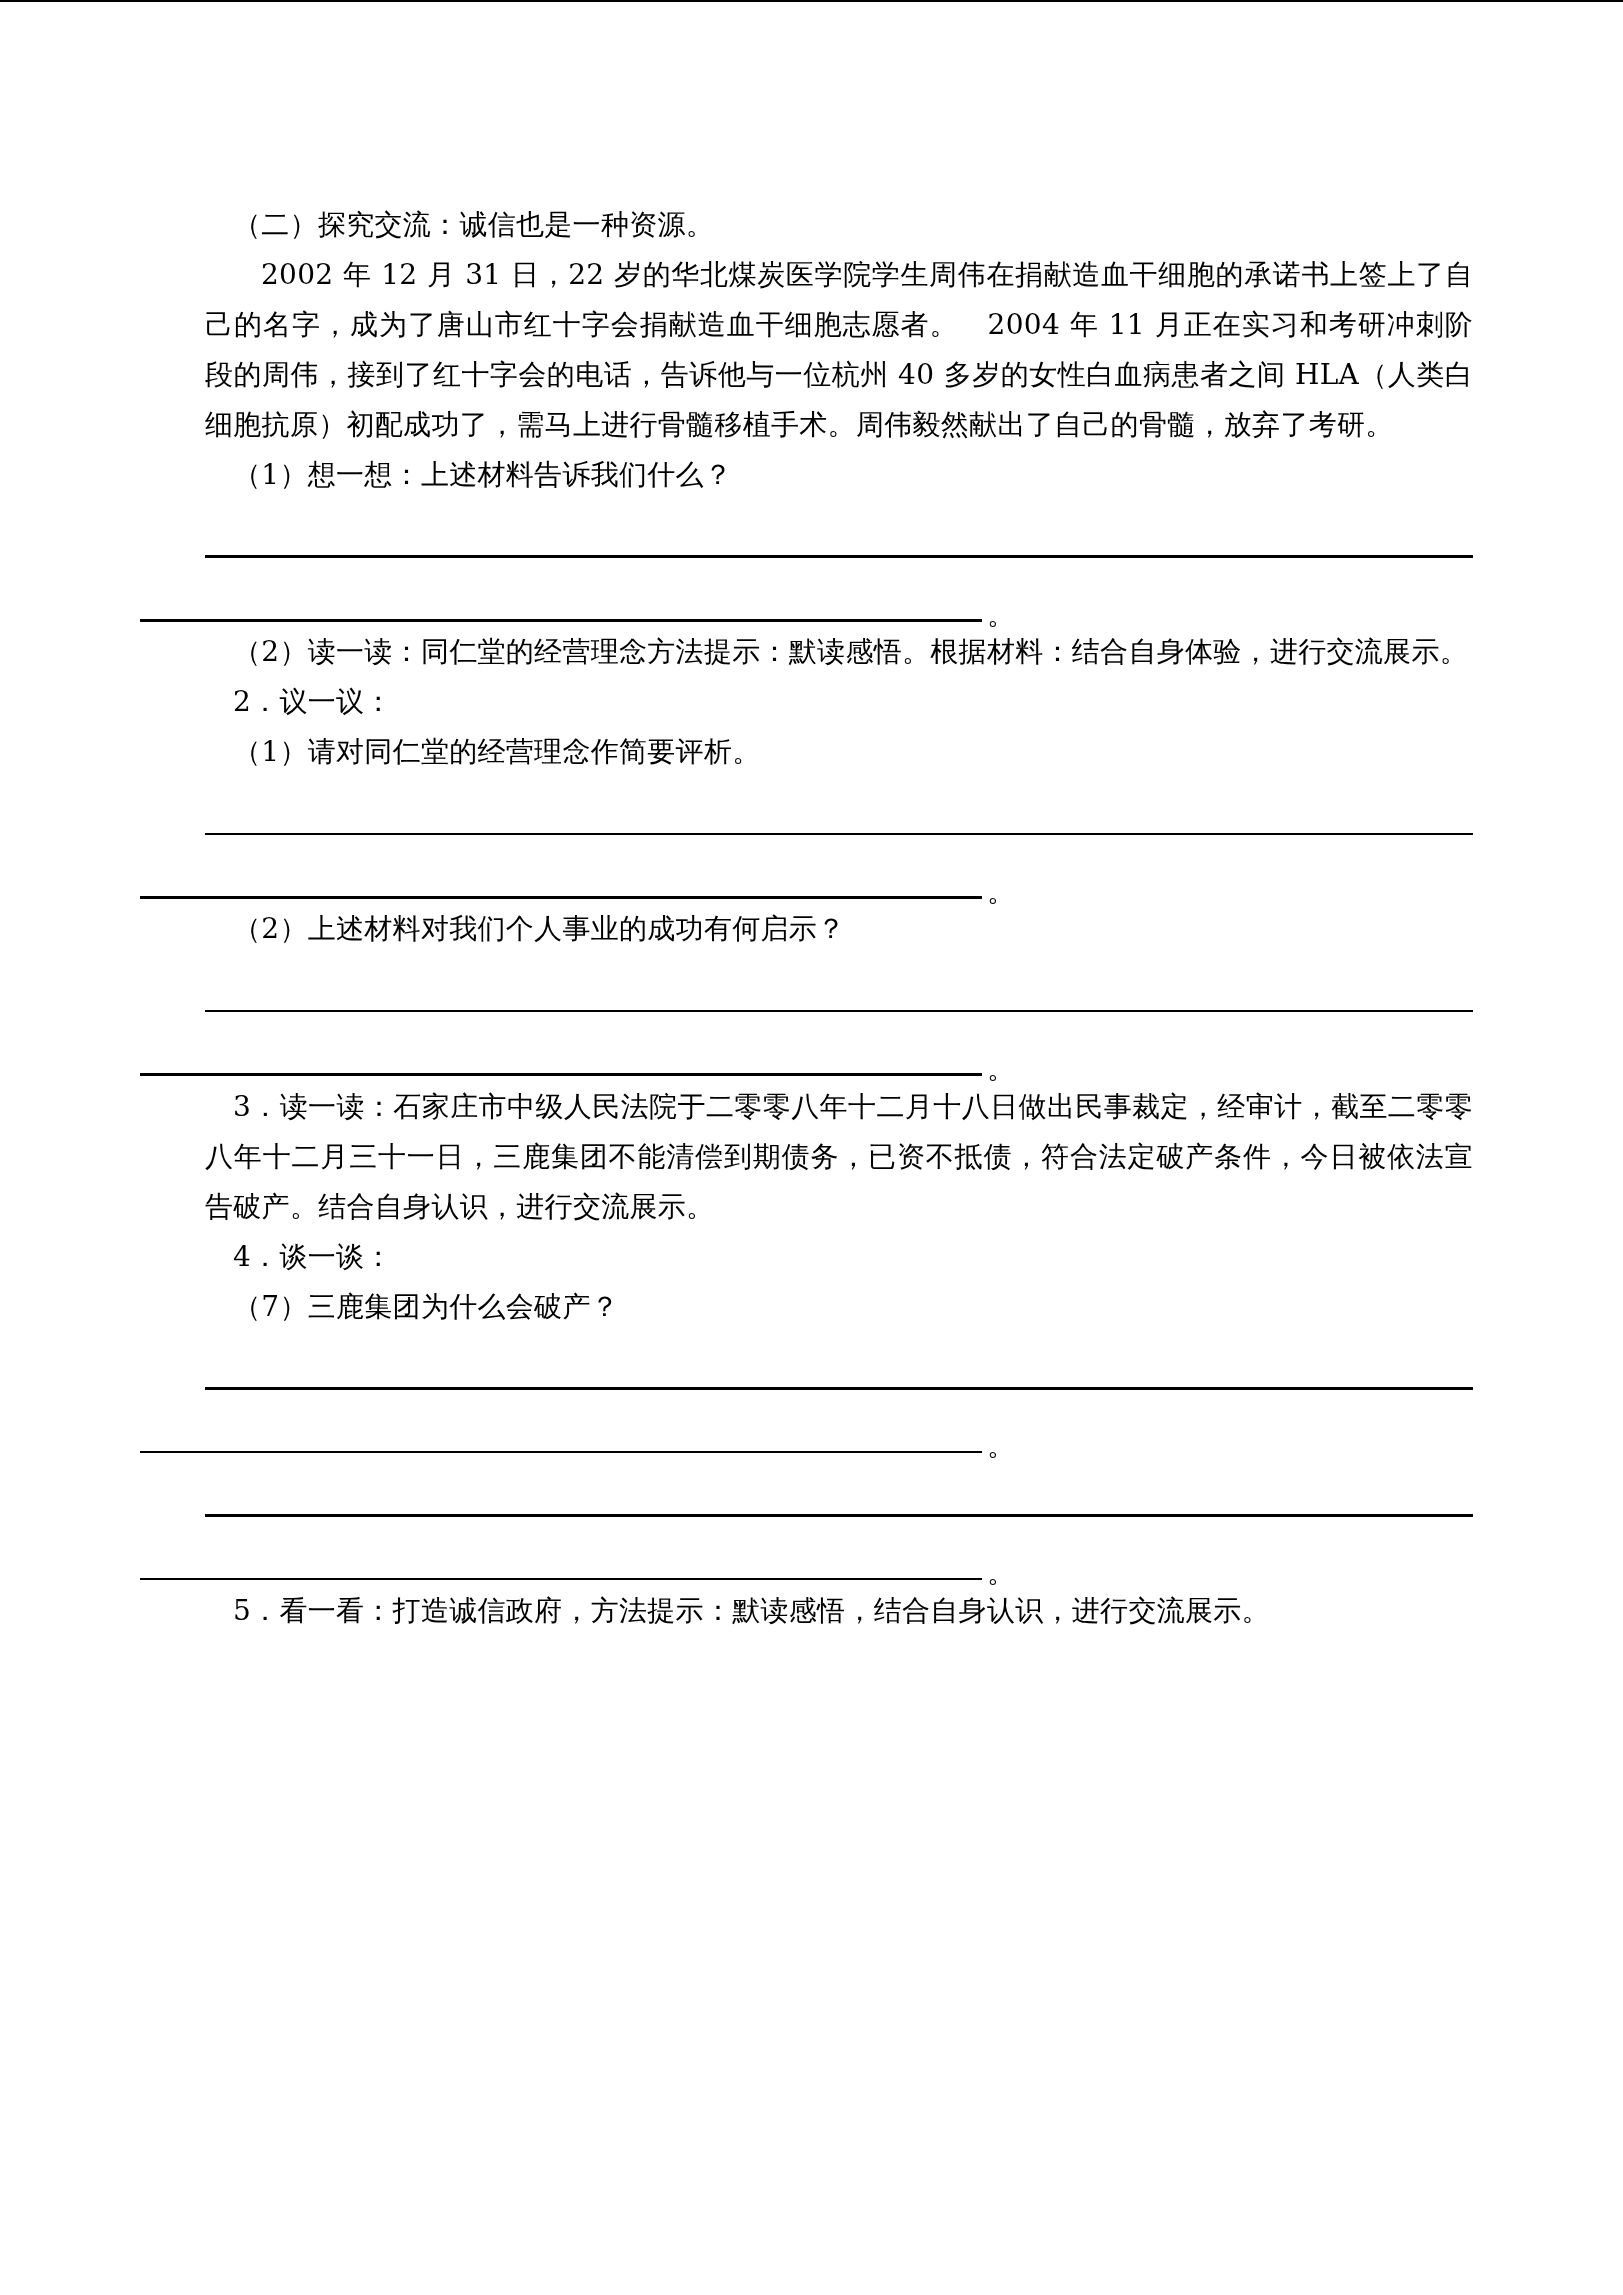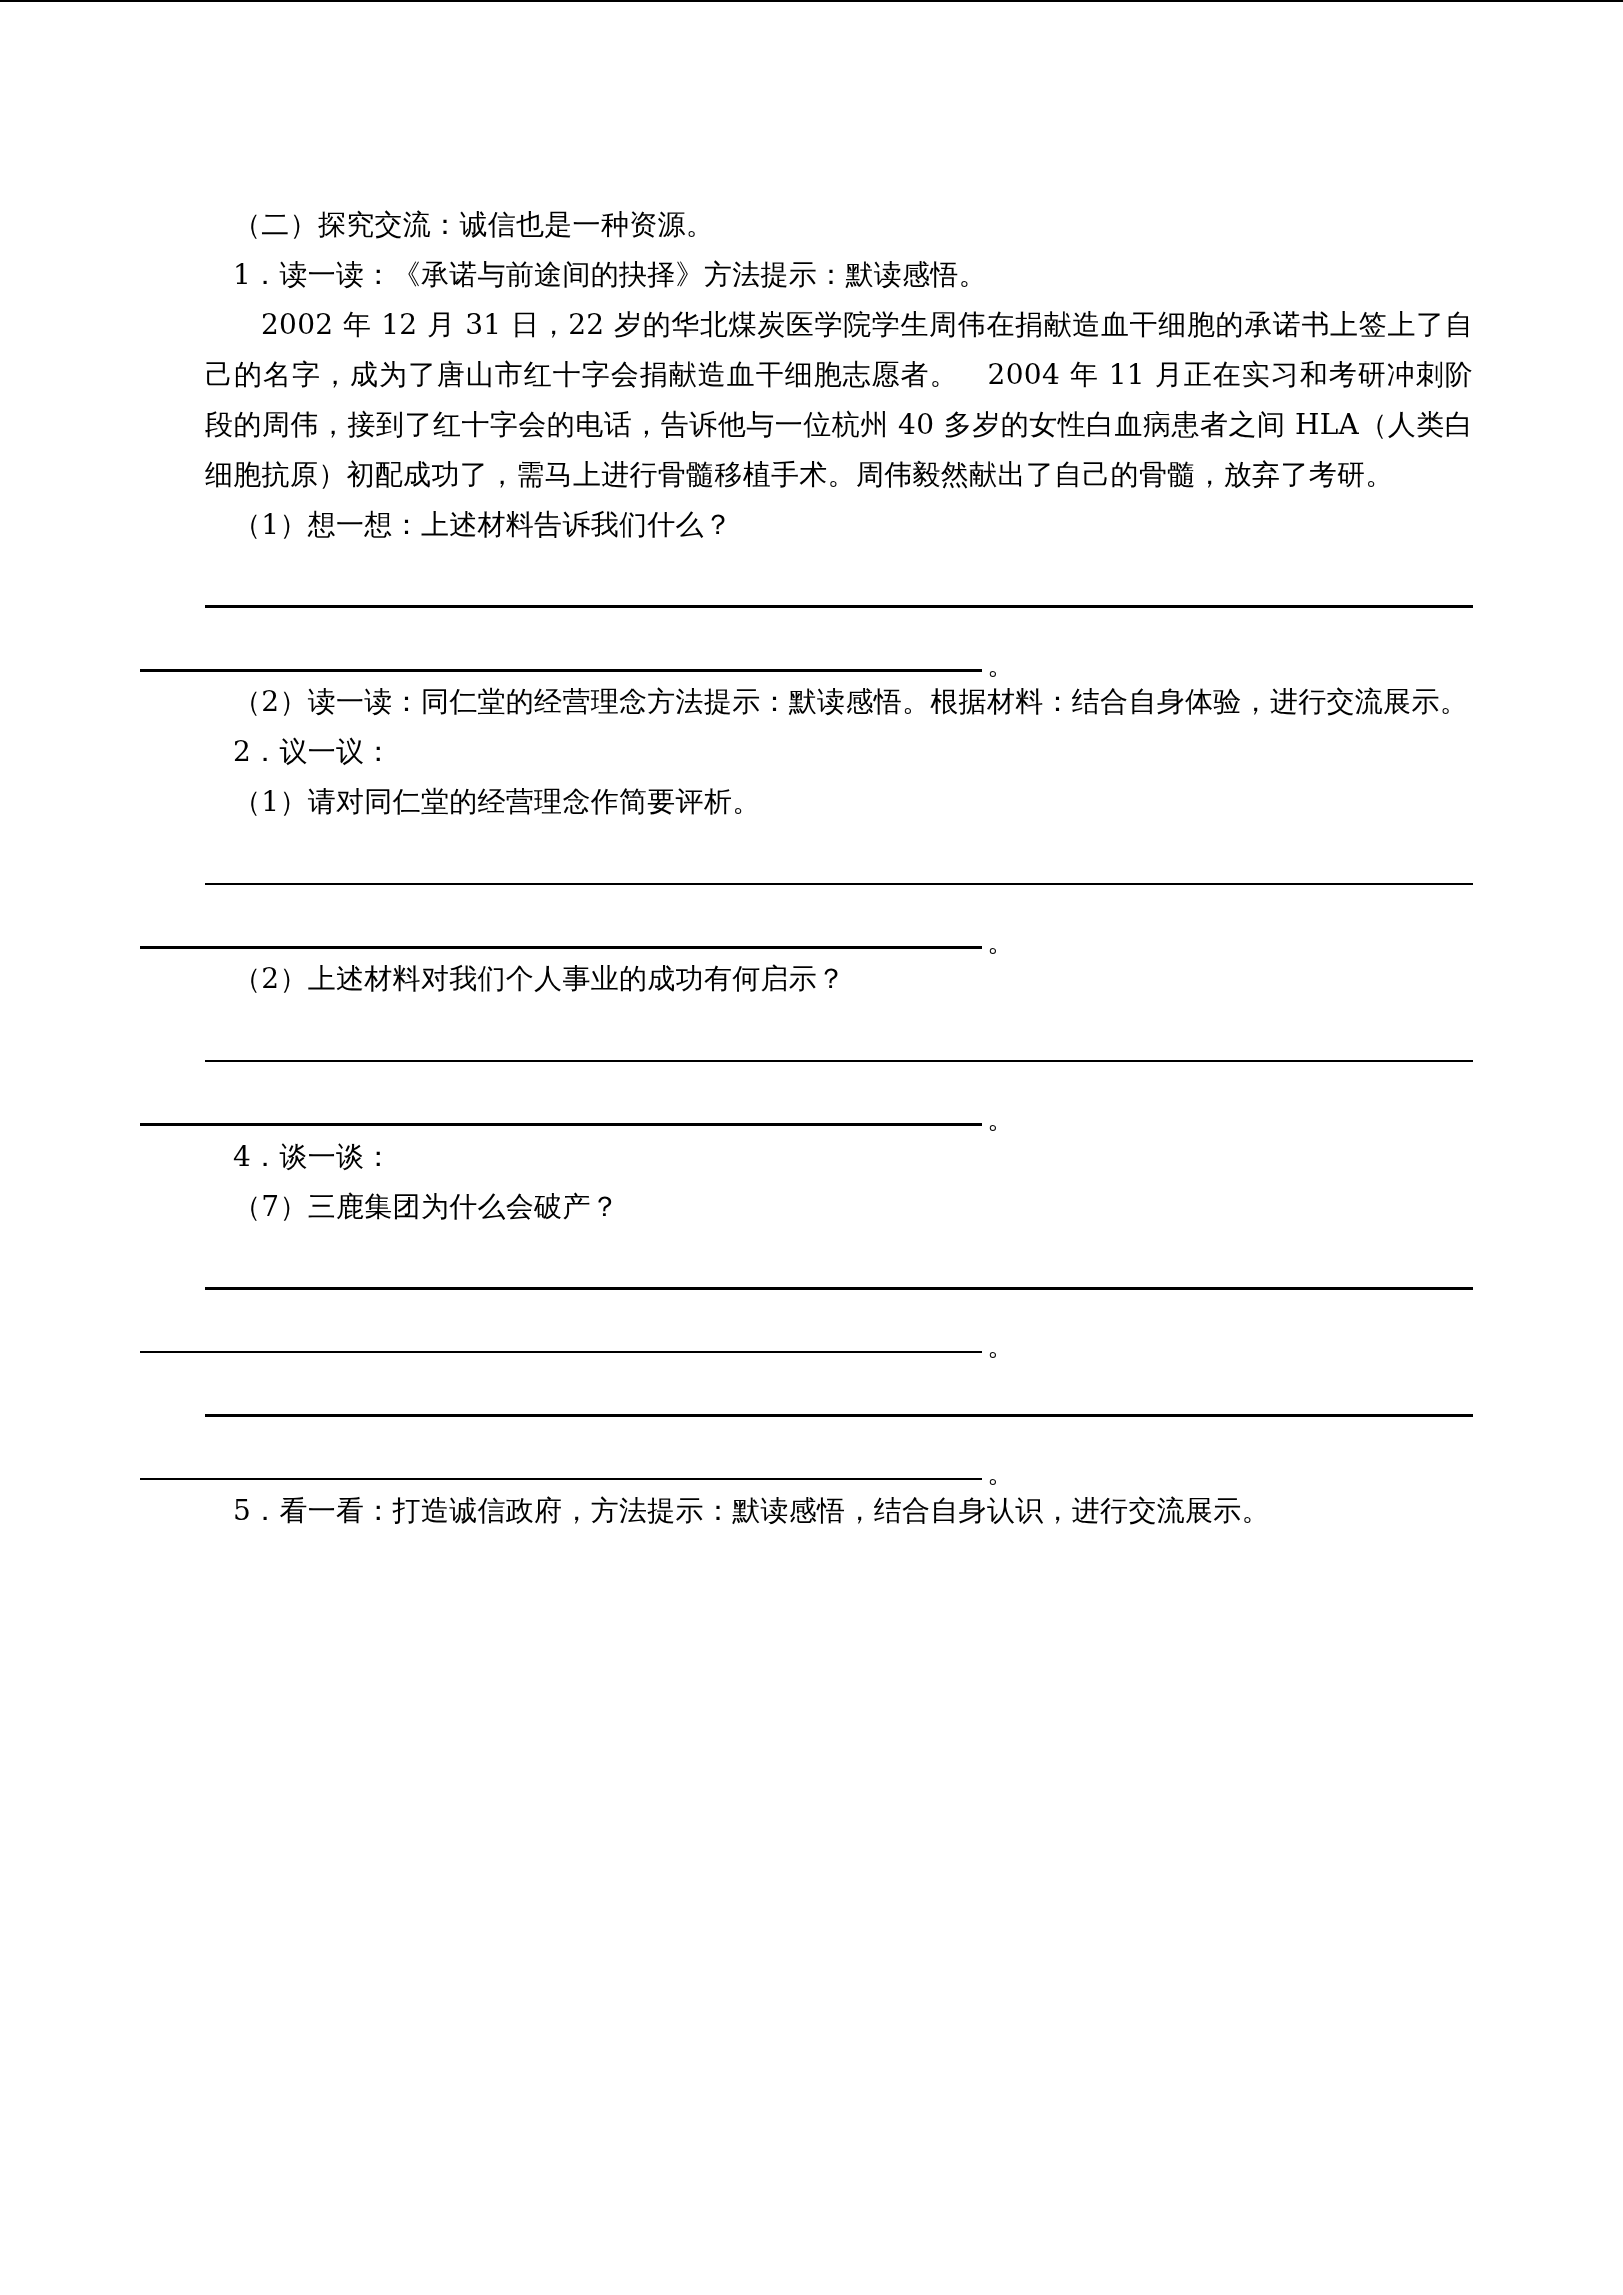--- a/index.html
+++ b/index.html
@@ -95,21 +95,20 @@
 </style>
 </head>
 <body>
 
 <div class="page">
 
   <div class="content">
 
     <p class="para indent-half">（二）探究交流：诚信也是一种资源。</p>
 
-    <p class="para indent-half">1．读一读：《承诺与前途间的抉择》方法提示：默读感悟。</p>
 
     <p class="para indent">2002 年 12 月 31 日，22 岁的华北煤炭医学院学生周伟在捐献造血干细胞的承诺书上签上了自己的名字，成为了唐山市红十字会捐献造血干细胞志愿者。　2004 年 11 月正在实习和考研冲刺阶段的周伟，接到了红十字会的电话，告诉他与一位杭州 40 多岁的女性白血病患者之间 HLA（人类白细胞抗原）初配成功了，需马上进行骨髓移植手术。周伟毅然献出了自己的骨髓，放弃了考研。</p>
 
 
     <p class="para indent-half">（1）想一想：上述材料告诉我们什么？</p>
 
     <div class="answer-block">
       <div class="gap-sm"></div>
       <div class="rule-long"></div>
       <div class="gap-sm"></div>
@@ -140,20 +139,21 @@
     <div class="answer-block">
       <div class="gap-sm"></div>
       <div class="rule-long"></div>
       <div class="gap-sm"></div>
       <div class="rule-short">
         <span class="line"></span>
         <span class="period">。</span>
       </div>
     </div>
 
+    <p class="para indent-half">3．读一读：石家庄市中级人民法院于二零零八年十二月十八日做出民事裁定，经审计，截至二零零八年十二月三十一日，三鹿集团不能清偿到期债务，已资不抵债，符合法定破产条件，今日被依法宣告破产。结合自身认识，进行交流展示。</p>
 
     <p class="para indent-half">4．谈一谈：</p>
 
     <p class="para indent-half">（7）三鹿集团为什么会破产？</p>
 
     <div class="answer-block">
       <div class="gap-sm"></div>
       <div class="rule-long"></div>
       <div class="gap-sm"></div>
       <div class="rule-short">

